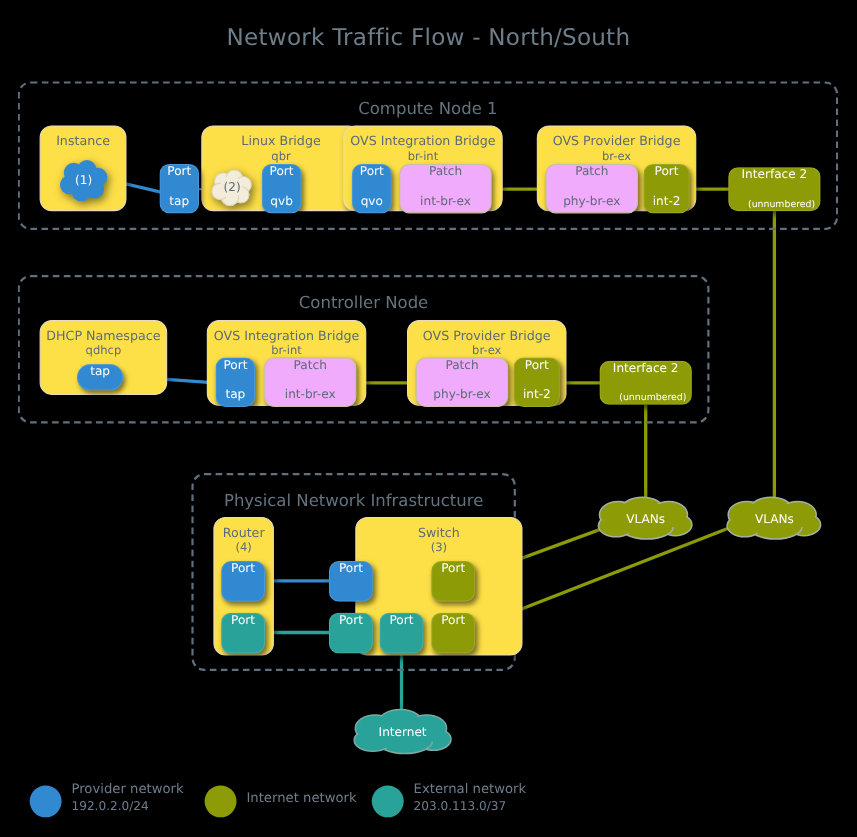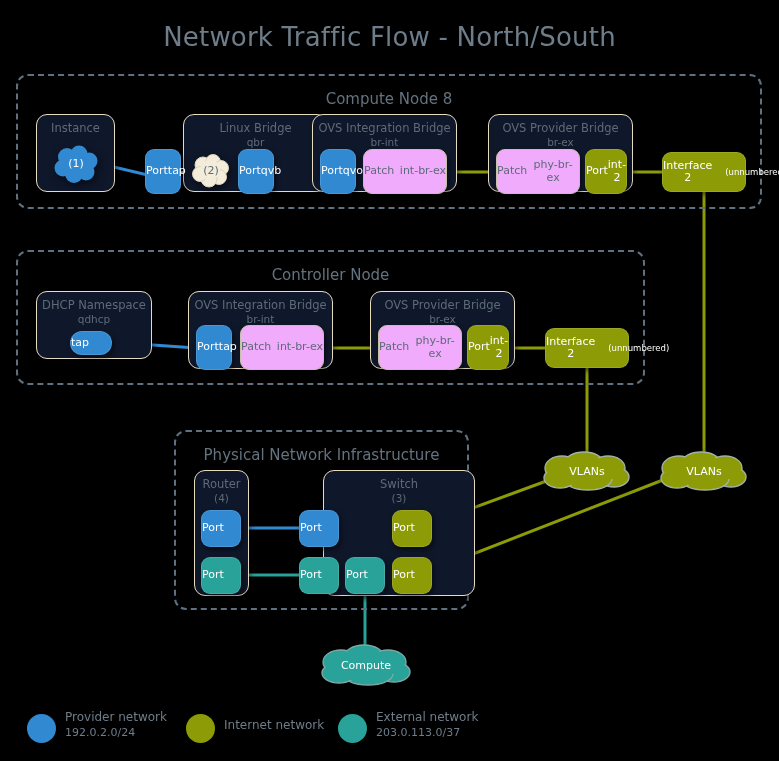--- a/index.html
+++ b/index.html
@@ -21,21 +21,21 @@
     width: 779px;
     height: 761px;
   }
   .abs { position: absolute; box-sizing: border-box; }
 
   
   .diagram-title {
     left: 0; top: 22px;
     width: 779px;
     text-align: center;
-    font-size: 26px;
+    font-size: 21px;
     color: #6e7d8a;
     letter-spacing: 0.2px;
   }
 
   
   .group {
     border: 2px dashed #5f7180;
     border-radius: 12px;
     background: transparent;
   }
@@ -44,21 +44,21 @@
     left: 0;
     top: 14px;
     width: 100%;
     text-align: center;
     font-size: 15px;
     color: #64737f;
   }
 
   
   .card {
-    background: #0f172a;
+    background: #fde047;
     border: 1px solid #e8dcc0;
     border-radius: 11px;
     box-shadow: 2px 3px 5px rgba(0,0,0,0.45);
   }
   .card-title {
     position: absolute;
     left: 0; top: 7px;
     width: 100%;
     text-align: center;
     font-size: 11.5px;
@@ -72,29 +72,30 @@
     text-align: center;
     font-size: 10.5px;
     color: #5d6b77;
     line-height: 12px;
   }
 
   
   .pill {
     border-radius: 9px;
     display: flex;
-    flex-direction: row;
+    flex-direction: column;
     align-items: center;
-    justify-content: space-between;
+    justify-content: flex-start;
     text-align: center;
     color: #ffffff;
     font-size: 11px;
     line-height: 12.5px;
     box-shadow: 2px 3px 5px rgba(0,0,0,0.5);
     border: 1px solid rgba(255,255,255,0.12);
+    gap: 14px;
   }
   .pill .l2 { font-size: 11px; }
   .pill.small-sub .l2 { font-size: 8.5px; padding-left: 13px; }
   .pill-blue  { background: #3189d1; }
   .pill-olive { background: #8d9c06; }
   .pill-teal  { background: #29a29a; }
   .pill-cream {
     background: #f0abfc;
     color: #5d6b77;
     border: 1px solid #c9c0a8;
@@ -177,21 +178,21 @@
     <line x1="244" y1="575" x2="300" y2="575" stroke="#29a29a" stroke-width="3"></line>
 
     <line x1="432" y1="523" x2="560" y2="476" stroke="#8d9c06" stroke-width="3"></line>
 
     <line x1="432" y1="570" x2="668" y2="478" stroke="#8d9c06" stroke-width="3"></line>
 
     <line x1="365" y1="592" x2="365" y2="655" stroke="#29a29a" stroke-width="3"></line>
   </svg>
 
   <div class="abs group" style="left:16px; top:74px; width:746px; height:135px;">
-    <div class="group-title">Compute Node 8</div>
+    <div class="group-title">Compute Node 1</div>
   </div>
 
   <div class="abs card" style="left:36px; top:114px; width:79px; height:78px;">
     <div class="card-title">Instance</div>
   </div>
   <div class="abs cloud" style="left:53px; top:143px; width:46px; height:40px;">
     <svg width="46" height="40" viewBox="0 0 46 40">
       <g fill="#3189d1">
         <circle cx="14" cy="14" r="9"></circle>
           <circle cx="26" cy="11" r="8.5"></circle>
@@ -396,21 +397,21 @@
         <ellipse cx="23" cy="30" rx="17" ry="10"></ellipse>
       </g>
       <g fill="#29a29a">
         <ellipse cx="25" cy="19" rx="17" ry="11"></ellipse>
         <ellipse cx="48" cy="15" rx="19" ry="11"></ellipse>
         <ellipse cx="72" cy="19" rx="17" ry="11"></ellipse>
         <ellipse cx="52" cy="30" rx="24" ry="10"></ellipse>
         <rect x="15" y="14" width="72" height="17"></rect>
       </g>
     </svg>
-    <span>Compute</span>
+    <span>Internet</span>
   </div>
 
   <div class="abs legend">
     <div class="legend-item" style="left:27px; top:10px;">
       <div class="legend-dot" style="background:#3189d1;"></div>
       <div class="legend-name">Provider network</div>
       <div class="legend-cidr">192.0.2.0/24</div>
     </div>
     <div class="legend-item" style="left:186px; top:10px;">
       <div class="legend-dot" style="background:#8d9c06;"></div>

